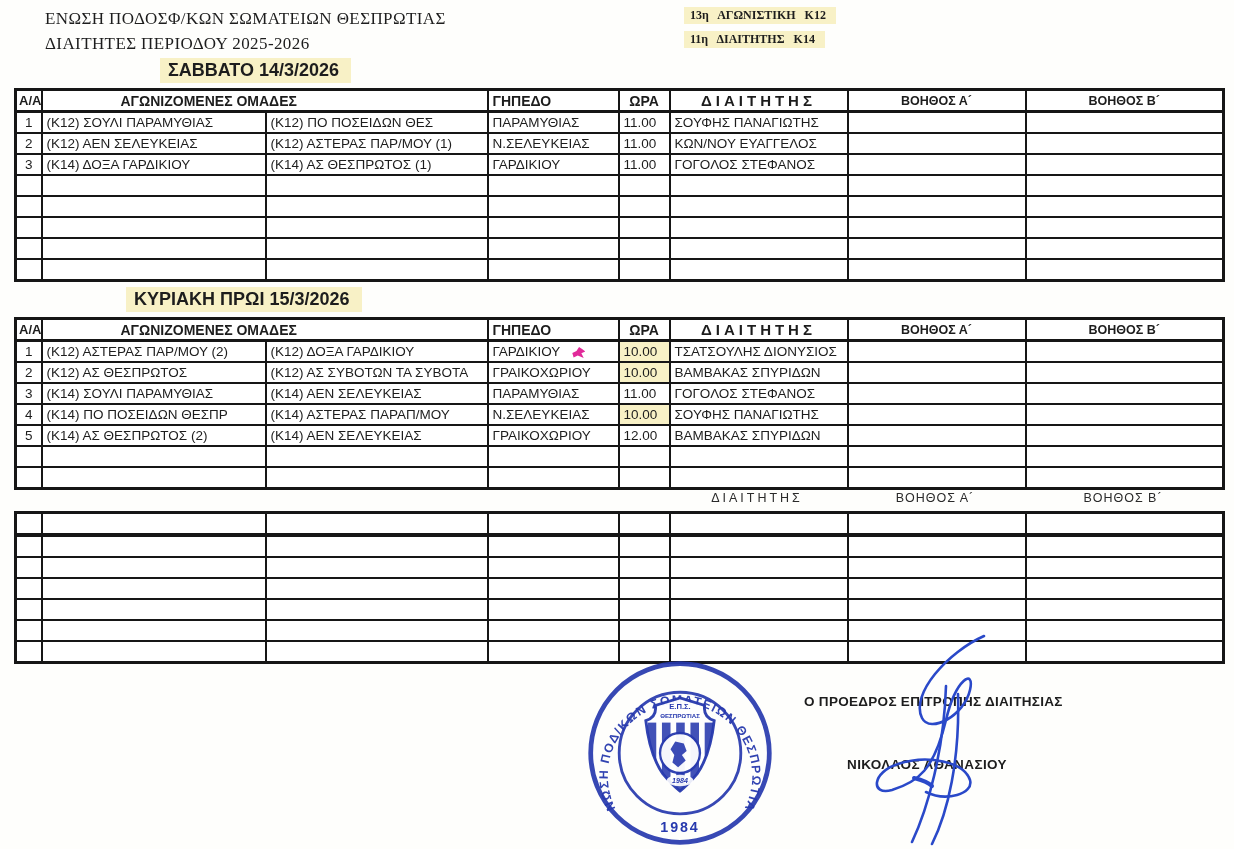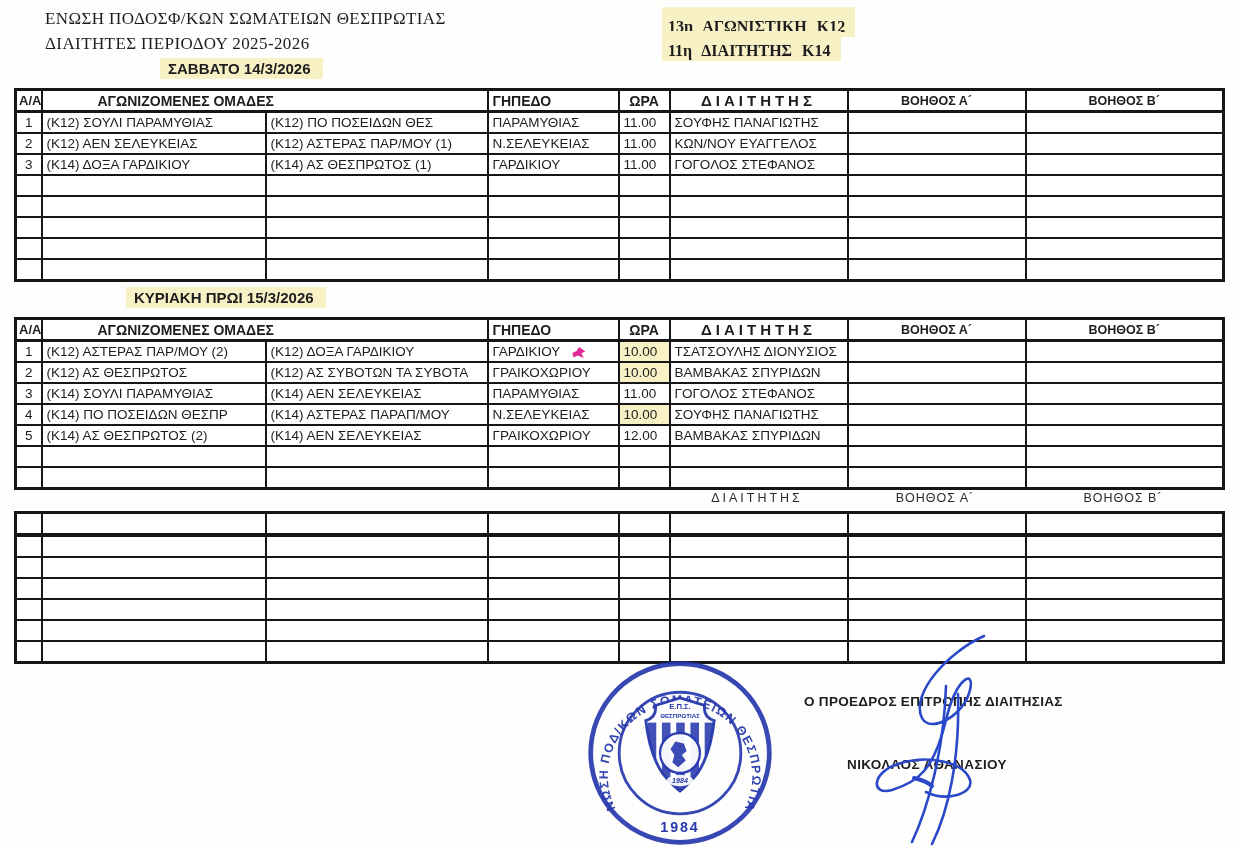--- a/index.html
+++ b/index.html
@@ -8,38 +8,38 @@
     background:#fefefc;color:#1d1d1d;
     font-family:"Liberation Sans",sans-serif;
     --hl:#f8f1c6; --stamp:#2739ae; --sig:#2a49c9; --pink:#e12a9a; --line:#161616;
   }
   .abs{position:absolute}
 
   
   .org-line{left:45px;font-family:"Liberation Serif",serif;font-weight:400;font-size:17px;letter-spacing:.4px;white-space:nowrap}
   .org1{top:9px}
   .org2{top:34px}
-  .md{left:662px;font-family:"Liberation Serif",serif;font-weight:700;font-size:16px;background:var(--hl);padding:11px 10px 1px 6px;white-space:nowrap;word-spacing:6px}
+  .md{left:684px;font-family:"Liberation Serif",serif;font-weight:700;font-size:12px;background:var(--hl);padding:1px 10px 1px 6px;white-space:nowrap;word-spacing:6px}
   .md1{top:7px}
   .md2{top:31px}
-  .day-title{font-weight:700;font-size:15px;background:var(--hl);padding:2px 12px 2px 8px;white-space:nowrap}
+  .day-title{font-weight:700;font-size:18px;background:var(--hl);padding:2px 12px 2px 8px;white-space:nowrap}
   .sat{left:160px;top:58px}
   .sun{left:126px;top:287px}
 
   
   table{position:absolute;left:14px;width:1208px;border-collapse:collapse;table-layout:fixed;background:#fff;border:3px solid var(--line)}
   #t1{top:88px}
   #t2{top:317px}
   #t3{top:511px}
   col.c1{width:26px}col.c2{width:224px}col.c3{width:222px}col.c4{width:131px}
   col.c5{width:51px}col.c6{width:178px}col.c7{width:178px}col.c8{width:198px}
   th,td{border:2px solid var(--line);height:19px;padding:0 4px;font-size:13.5px;white-space:nowrap;overflow:hidden;text-align:left;font-weight:400}
   thead th{font-weight:700;border-bottom:3px solid var(--line);font-size:14px}
   th.h-aa{text-align:center;padding:0 2px;font-size:13px}
-  th.h-teams{text-align:left;padding-left:55px}
+  th.h-teams{text-align:left;padding-left:78px}
   th.h-ora{text-align:center}
   th.h-ref{text-align:center;font-size:15px;letter-spacing:4px}
   th.h-va,th.h-vb{text-align:center;font-size:12.5px}
   td.c-num{text-align:center}
   td.c-time{text-align:left}
   td.c-time.hl{background:var(--hl)}
   tr.sep td{border-bottom:4px solid var(--line)}
 
   
   .band{top:488px;height:20px;line-height:20px;font-size:12.5px;color:#2a2a2a;text-align:center}

